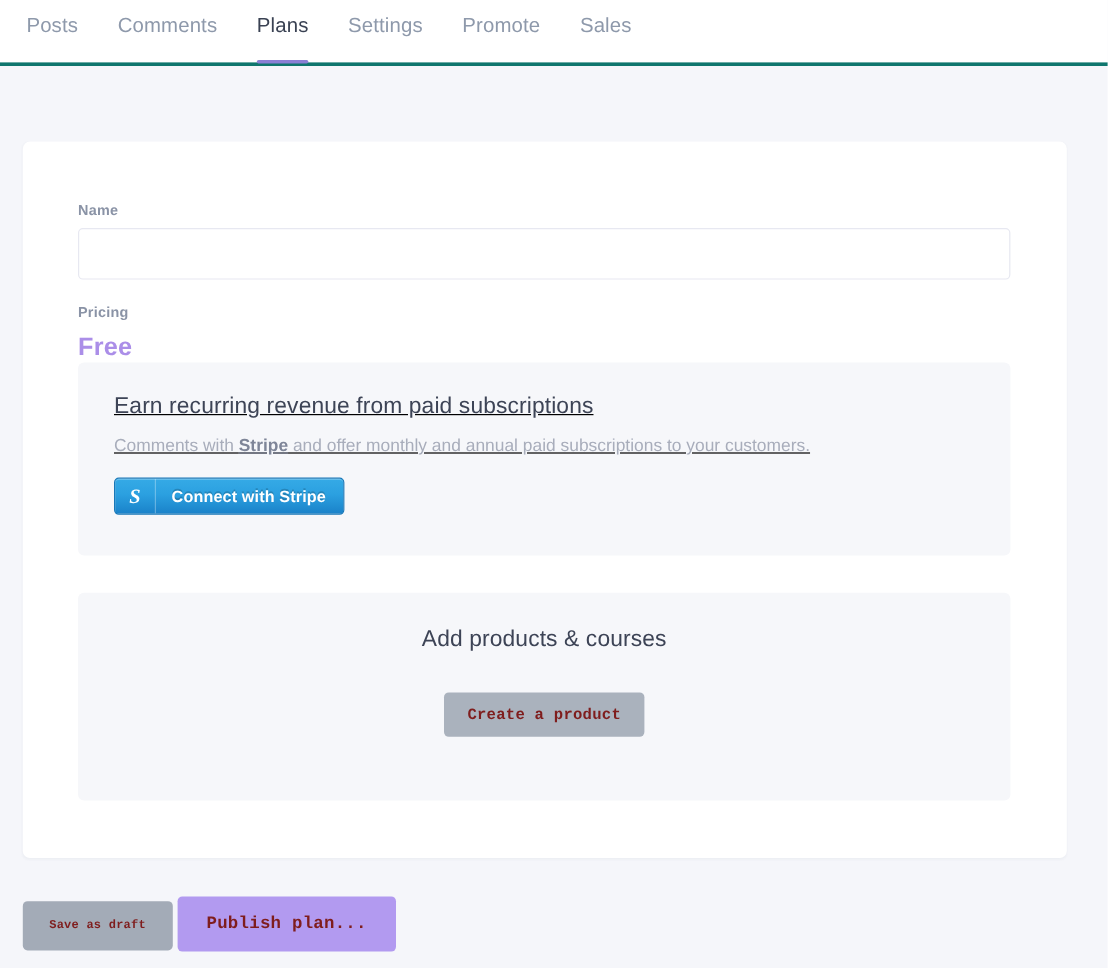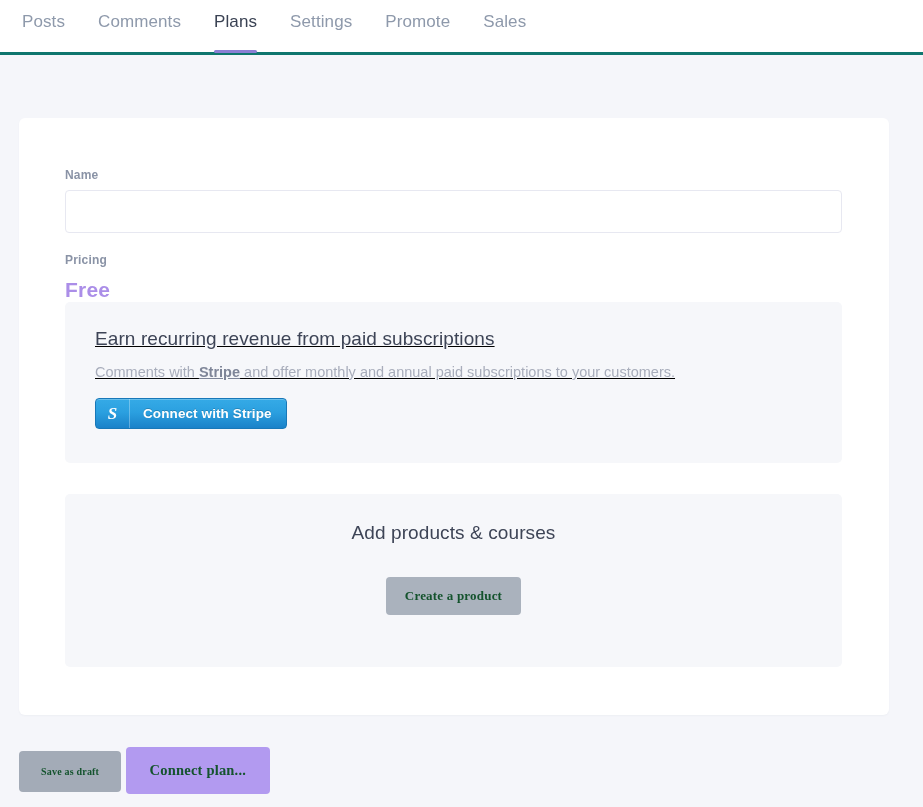--- a/index.html
+++ b/index.html
@@ -180,22 +180,22 @@
     font-weight: bold;
     letter-spacing: 0.1px;
     text-shadow: 0 -1px 0 rgba(0,0,0,0.18);
   }
 
   
   .btn {
     display: inline-block;
     border: none;
     border-radius: 4px;
-    color: #14532d;
-    font-family: Liberation Serif, serif;
+    color: #7f1d1d;
+    font-family: Liberation Mono, monospace;
     font-weight: bold;
     cursor: pointer;
     letter-spacing: 0.2px;
     text-align: center;
   }
   .btn-create {
     background: #aab2bd;
     font-size: 13px;
     padding: 11px 19px;
     margin-top: 21px;
@@ -266,14 +266,14 @@
 
   <div class="panel panel-products">
     <h3 class="panel-title">Add products &amp; courses</h3>
     <button class="btn btn-create">Create a product</button>
   </div>
 
 </div>
 
 <div class="footer">
   <button class="btn btn-draft">Save as draft</button>
-  <button class="btn btn-publish">Connect plan...</button>
+  <button class="btn btn-publish">Publish plan...</button>
 </div>
 
 </body></html>

